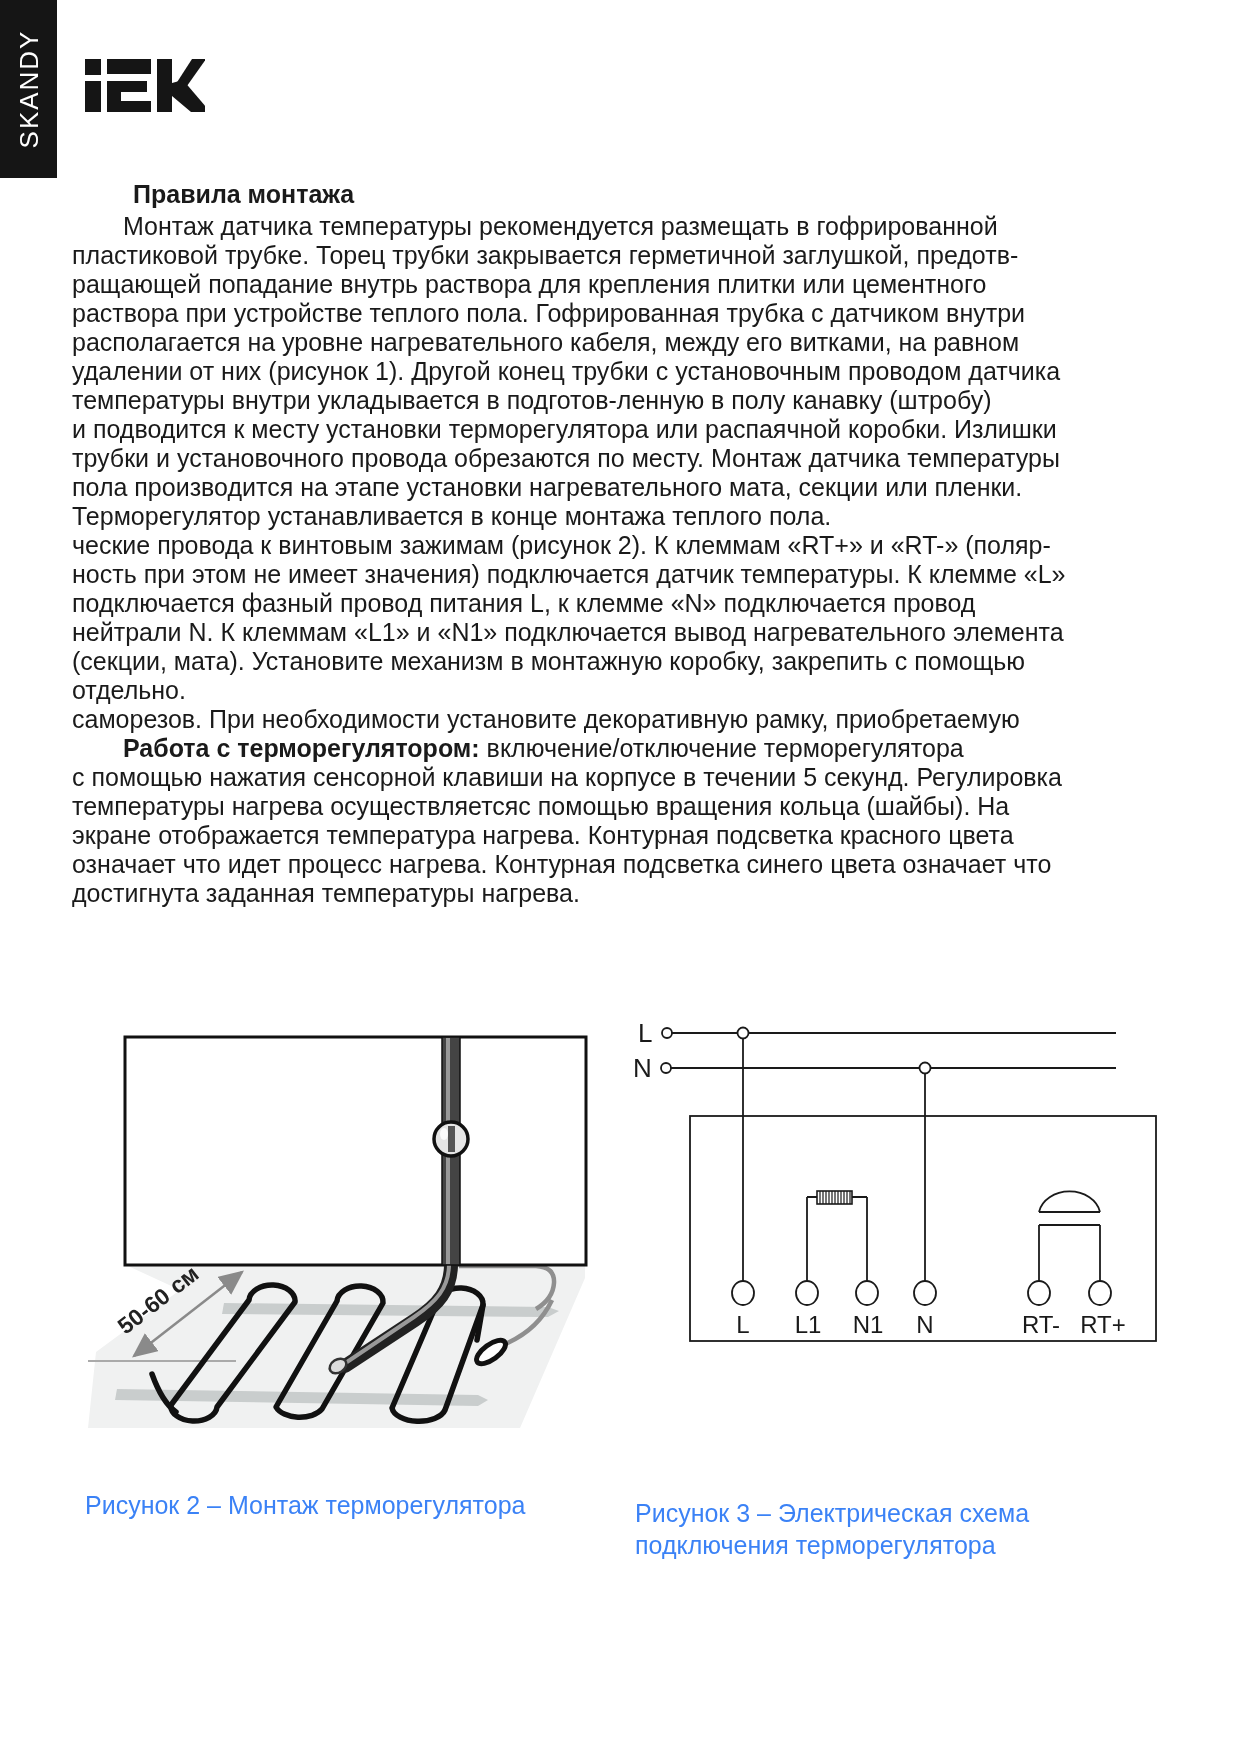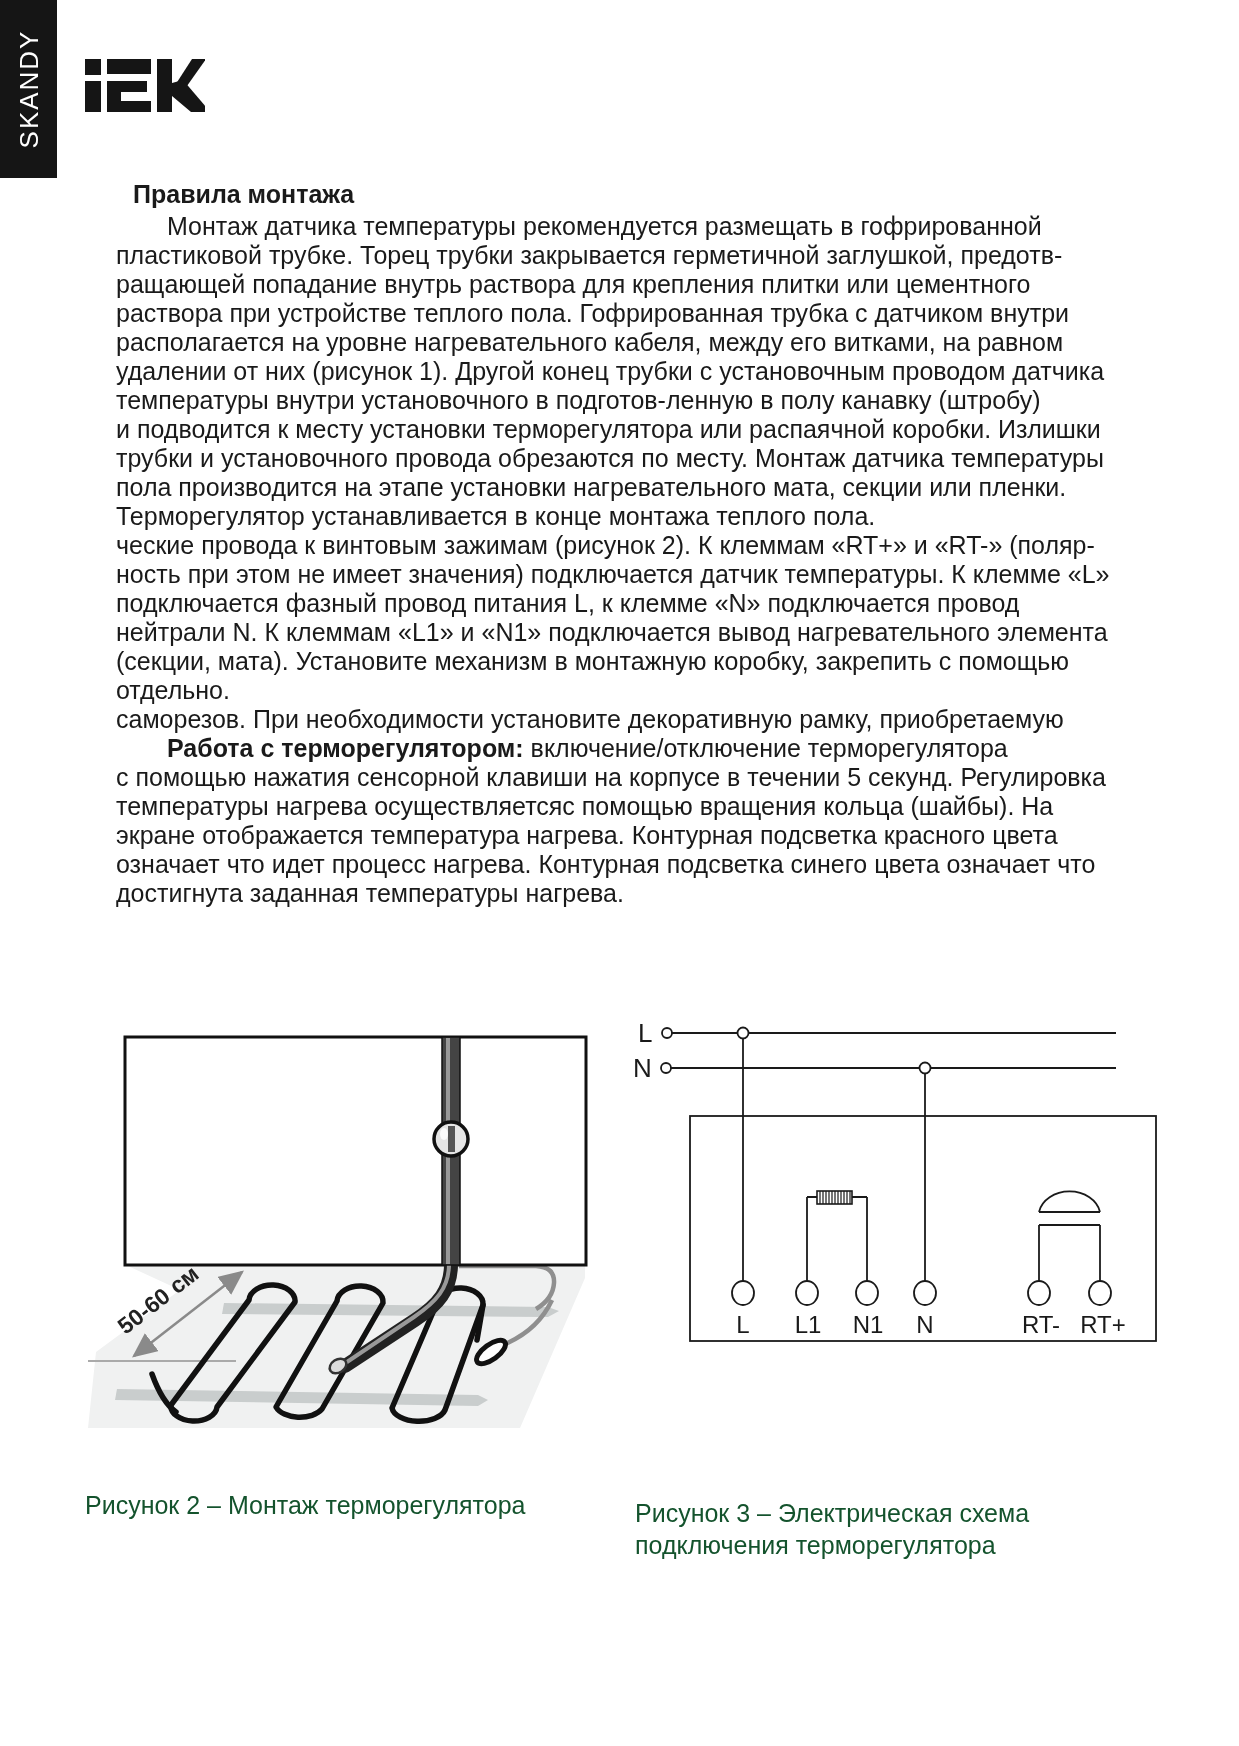--- a/index.html
+++ b/index.html
@@ -3,25 +3,25 @@
 <meta charset="utf-8">
 <style>
   html,body{margin:0;padding:0;background:#888;}
   .page{position:relative;width:1239px;height:1746px;background:#ffffff;margin:0 auto;overflow:hidden;
         font-family:"Liberation Sans",sans-serif;color:#1a1a1a;}
   .brand-tab{position:absolute;left:0;top:0;width:57px;height:178px;background:#151515;}
   .brand-tab span{position:absolute;left:50%;top:50%;transform:translate(-50%,-50%) rotate(-90deg);
         white-space:nowrap;color:#fff;font-size:26px;letter-spacing:2px;font-family:"Liberation Sans",sans-serif;}
   .logo{position:absolute;left:80px;top:55px;}
   .heading{position:absolute;left:133px;top:180px;font-size:25px;font-weight:bold;}
-  .bodytext{position:absolute;left:72px;top:212px;width:1100px;font-size:25px;line-height:29px;margin-left:44px;}
+  .bodytext{position:absolute;left:72px;top:212px;width:1100px;font-size:25px;line-height:29px;}
   .bodytext .line{white-space:nowrap;height:29px;}
   .bodytext .first{padding-left:51px;}
   .fig{position:absolute;}
-  .caption{position:absolute;font-size:25px;line-height:32px;color:#14532d;}
+  .caption{position:absolute;font-size:25px;line-height:32px;color:#3b82f6;}
   svg text{font-family:"Liberation Sans",sans-serif;}
 </style>
 </head>
 <body>
 
 <div class="page">
 
   <div class="brand-tab">
     <span>SKANDY</span>
   </div>
@@ -42,21 +42,21 @@
 
   <div class="heading">Правила монтажа</div>
 
   <div class="bodytext" id="bodytext">
       <div class="line first">Монтаж датчика температуры рекомендуется размещать в гофрированной</div>
       <div class="line">пластиковой трубке. Торец трубки закрывается герметичной заглушкой, предотв-</div>
       <div class="line">ращающей попадание внутрь раствора для крепления плитки или цементного</div>
       <div class="line">раствора при устройстве теплого пола. Гофрированная трубка с датчиком внутри</div>
       <div class="line">располагается на уровне нагревательного кабеля, между его витками, на равном</div>
       <div class="line">удалении от них (рисунок 1). Другой конец трубки с установочным проводом датчика</div>
-      <div class="line">температуры внутри установочного в подготов-ленную в полу канавку (штробу)</div>
+      <div class="line">температуры внутри укладывается в подготов-ленную в полу канавку (штробу)</div>
       <div class="line">и подводится к месту установки терморегулятора или распаячной коробки. Излишки</div>
       <div class="line">трубки и установочного провода обрезаются по месту. Монтаж датчика температуры</div>
       <div class="line">пола производится на этапе установки нагревательного мата, секции или пленки.</div>
       <div class="line">Терморегулятор устанавливается в конце монтажа теплого пола.</div>
       <div class="line">ческие провода к винтовым зажимам (рисунок 2). К клеммам «RT+» и «RT-» (поляр-</div>
       <div class="line">ность при этом не имеет значения) подключается датчик температуры. К клемме «L»</div>
       <div class="line">подключается фазный провод питания L, к клемме «N» подключается провод</div>
       <div class="line">нейтрали N. К клеммам «L1» и «N1» подключается вывод нагревательного элемента</div>
       <div class="line">(секции, мата). Установите механизм в монтажную коробку, закрепить с помощью</div>
       <div class="line">отдельно.</div>

